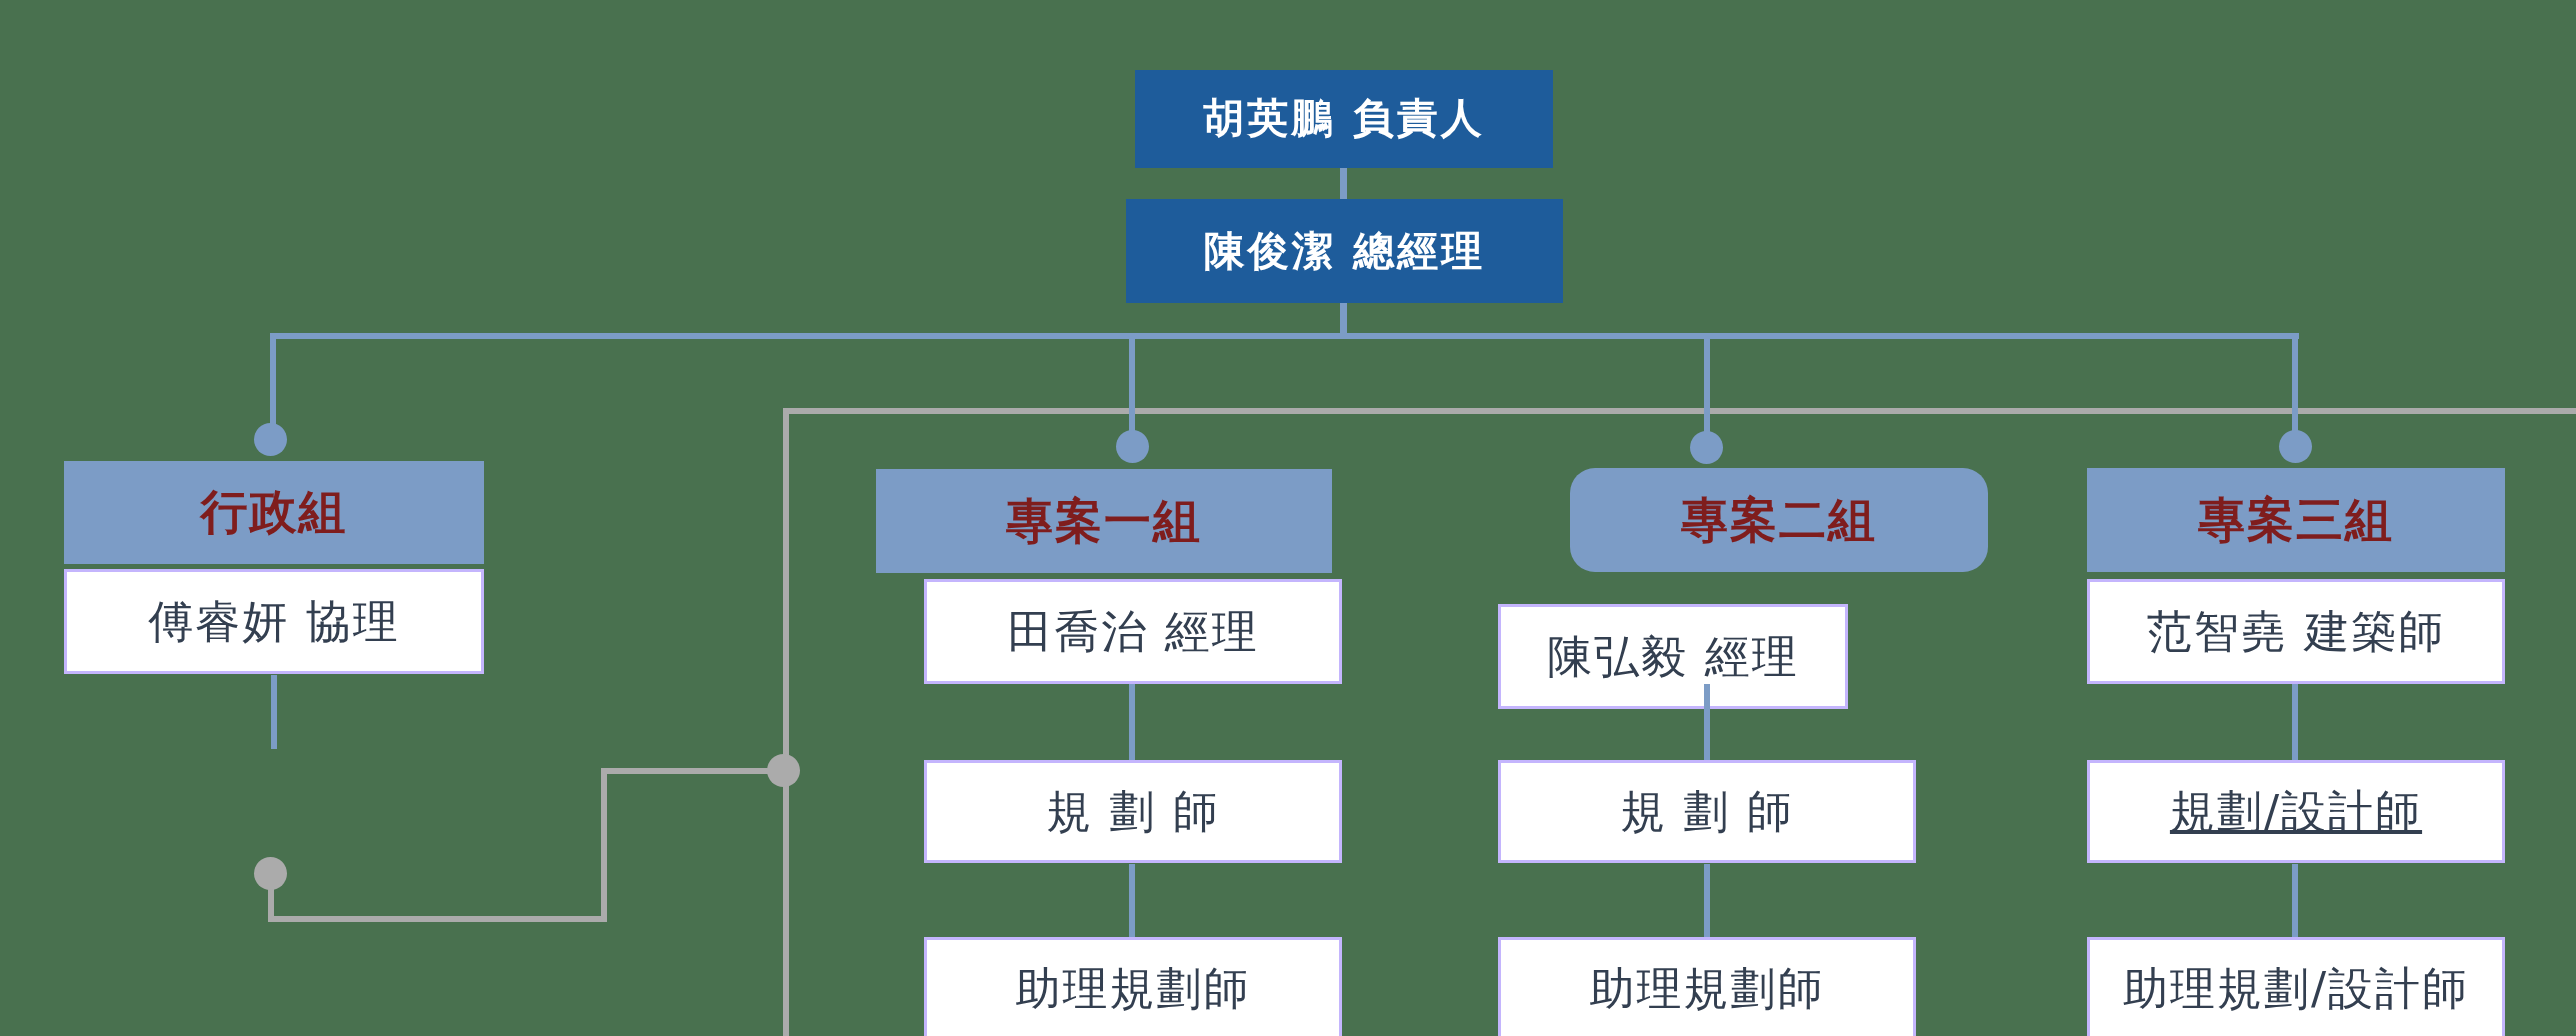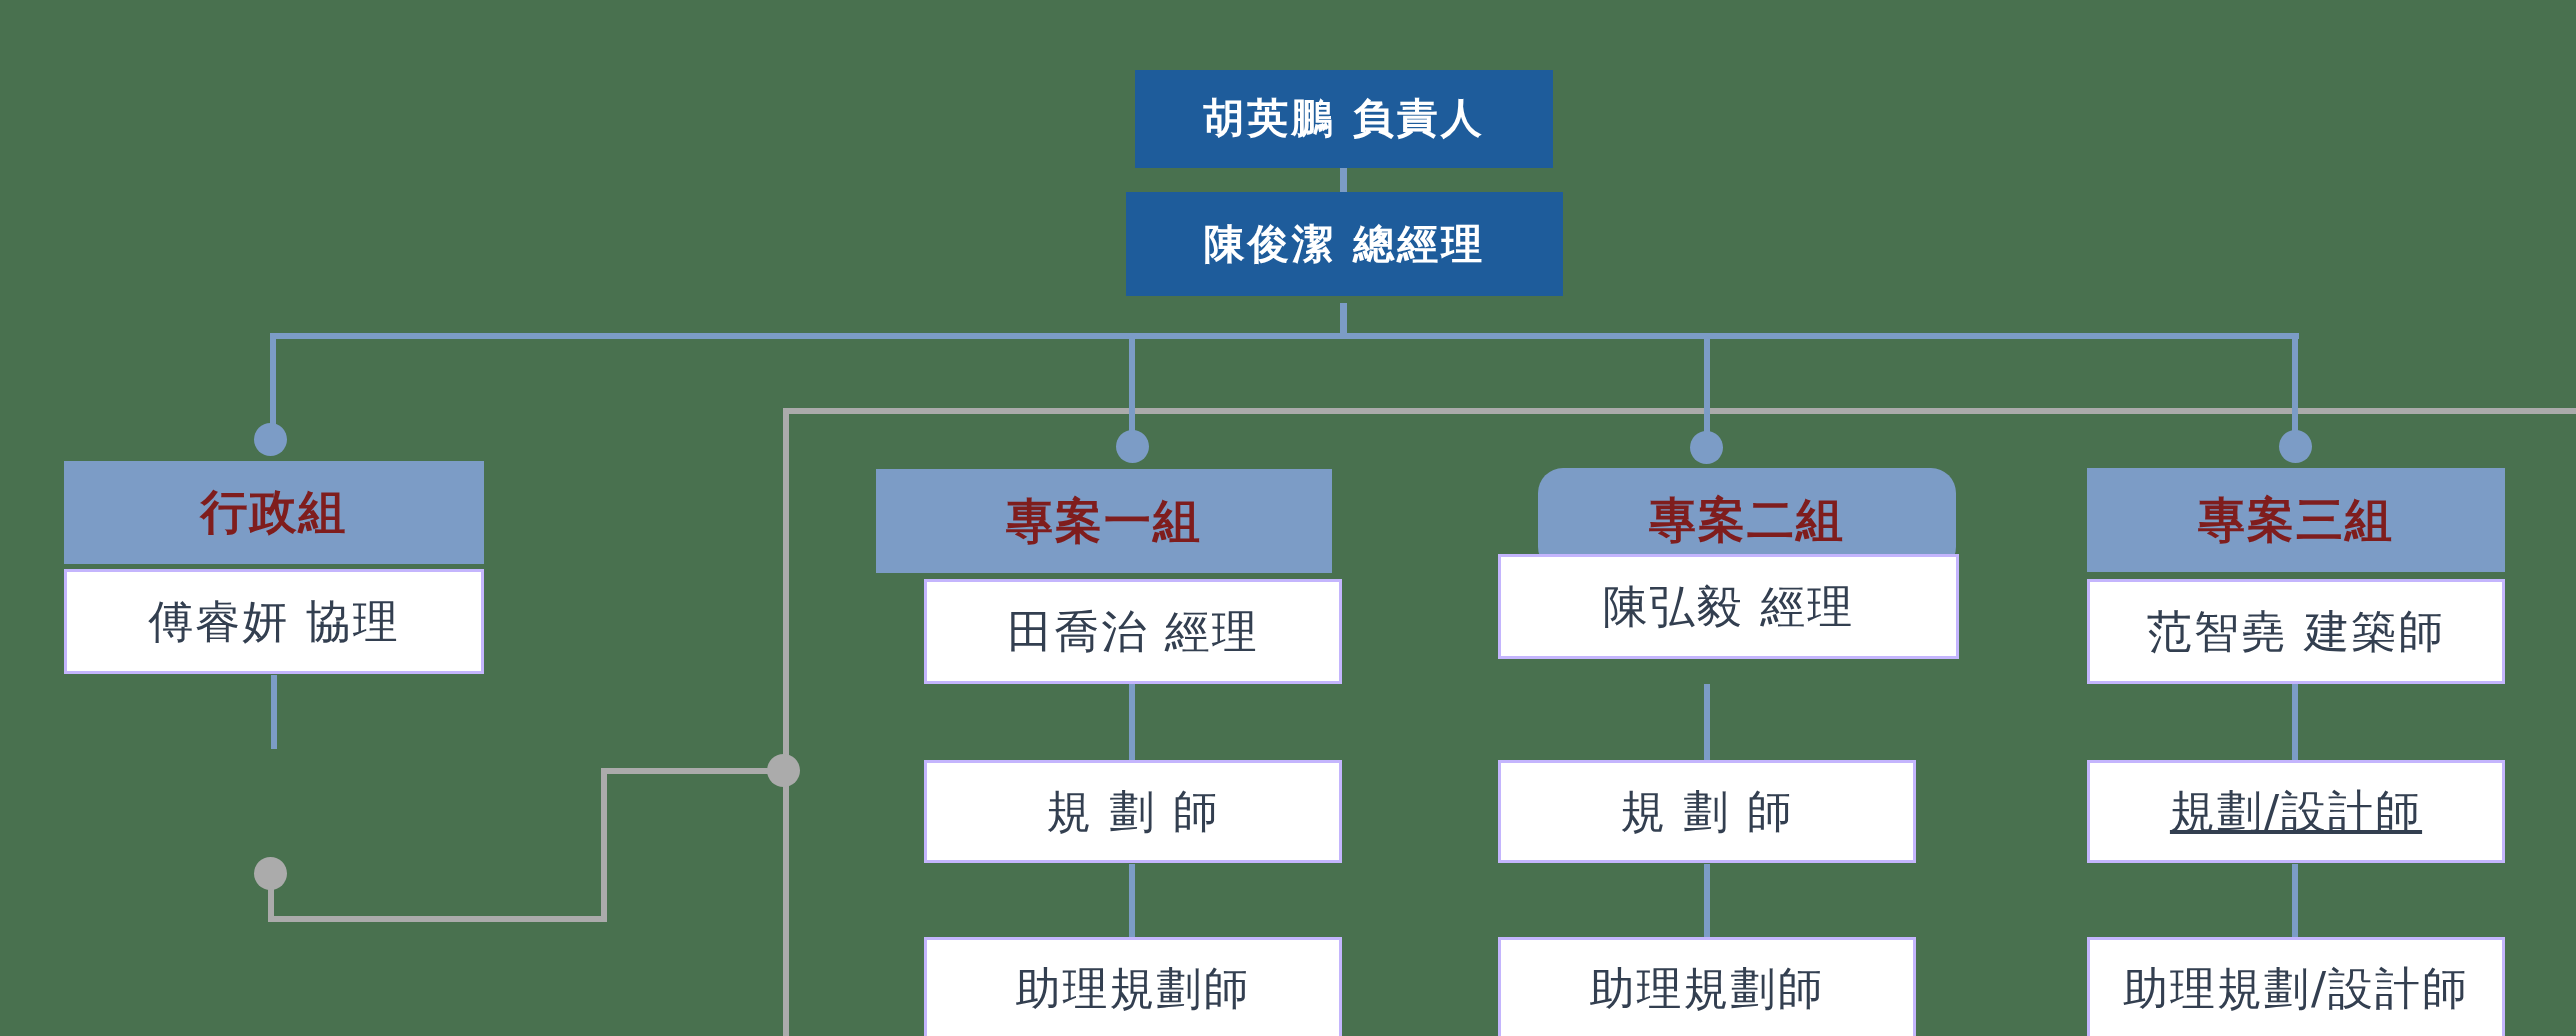--- a/index.html
+++ b/index.html
@@ -25,21 +25,21 @@
     background:#FFFFFF; border:3px solid #c4b5fd; color:#333F50;
     font-size:45px; letter-spacing:2px;
   }
   .line  { position:absolute; background:#7C9CC6; }
   .gline { position:absolute; background:#ABABAB; }
   .dot   { position:absolute; width:33px; height:33px; border-radius:50%; background:#7C9CC6; }
   .gdot  { position:absolute; width:33px; height:33px; border-radius:50%; background:#ABABAB; }
 
   
   .exec-owner { left:1071px; top:5.9px;   width:418px; height:98px; }
-  .exec-gm    { left:1062px; top:128px; width:437px; height:104px; }
+  .exec-gm    { left:1062px; top:135px; width:437px; height:104px; }
   .stub-1 { left:1276px; top:104px; width:6.9px; height:30.5px; }
   .stub-2 { left:1276px; top:239px; width:6.9px; height:31.5px; }
 
   
   .rail       { left:206px;  top:269px; width:2029px; height:5.9px; }
   .drop-admin { left:206px;  top:269px; width:5.9px; height:94px; }
   .drop-g1    { left:1065px; top:269px; width:5.9px; height:99px; }
   .drop-g2    { left:1640px; top:269px; width:5.9px; height:100px; }
   .drop-g3    { left:2228px; top:269px; width:5.9px; height:99px; }
   .pin-admin  { left:190px;  top:359px; }
@@ -55,22 +55,22 @@
 
   
   .g1-head { left:812px; top:405px; width:456px; height:104px; }
   .g1-m1   { left:860px; top:515px; width:418px; height:105px; }
   .g1-m2   { left:860px; top:696px; width:418px; height:103px; }
   .g1-m3   { left:860px; top:873px; width:418px; height:103px; }
   .g1-l1   { left:1065px; top:620px; width:5.9px; height:76px; }
   .g1-l2   { left:1065px; top:800px; width:5.9px; height:74px; }
 
   
-  .g2-head { left:1474px; top:404px; width:418px; height:104px;border-radius:25px; }
-  .g2-m1   { left:1434px; top:490px; width:461px; height:105px; }
+  .g2-head { left:1506px; top:404px; width:418px; height:104px;border-radius:25px; }
+  .g2-m1   { left:1434px; top:540px; width:350px; height:105px; }
   .g2-m2   { left:1434px; top:696px; width:418px; height:103px; }
   .g2-m3   { left:1434px; top:873px; width:418px; height:103px; }
   .g2-l1   { left:1640px; top:620px; width:5.9px; height:76px; }
   .g2-l2   { left:1640px; top:800px; width:5.9px; height:74px; }
 
   
   .g3-head { left:2023px; top:404px; width:418px; height:104px; }
   .g3-m1   { left:2023px; top:515px; width:418px; height:105px; }
   .g3-m2   { left:2023px; top:696px; width:418px; height:103px;text-decoration:underline; }
   .g3-m3   { left:2023px; top:873px; width:418px; height:103px; }

